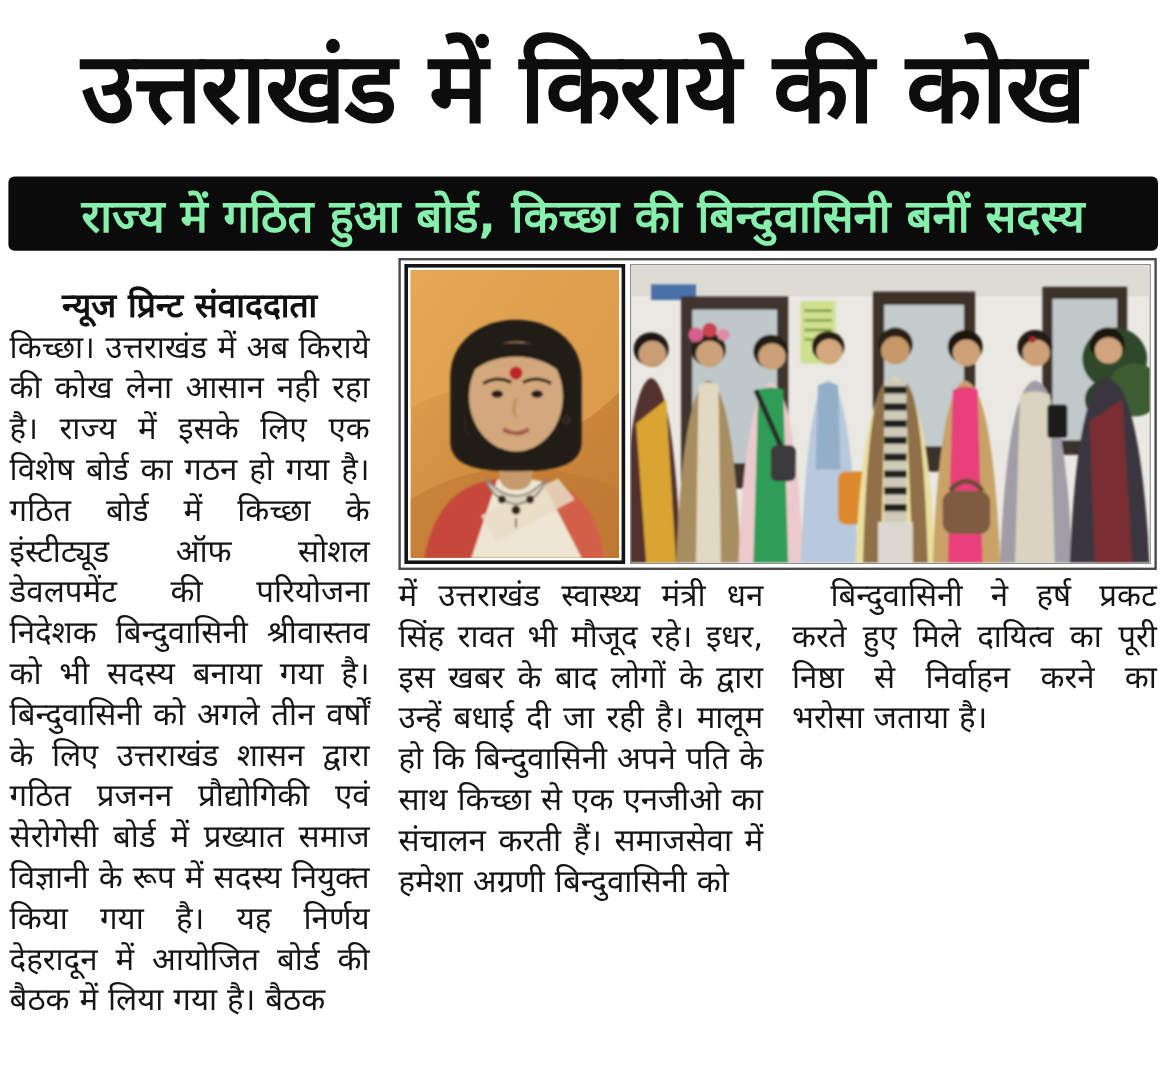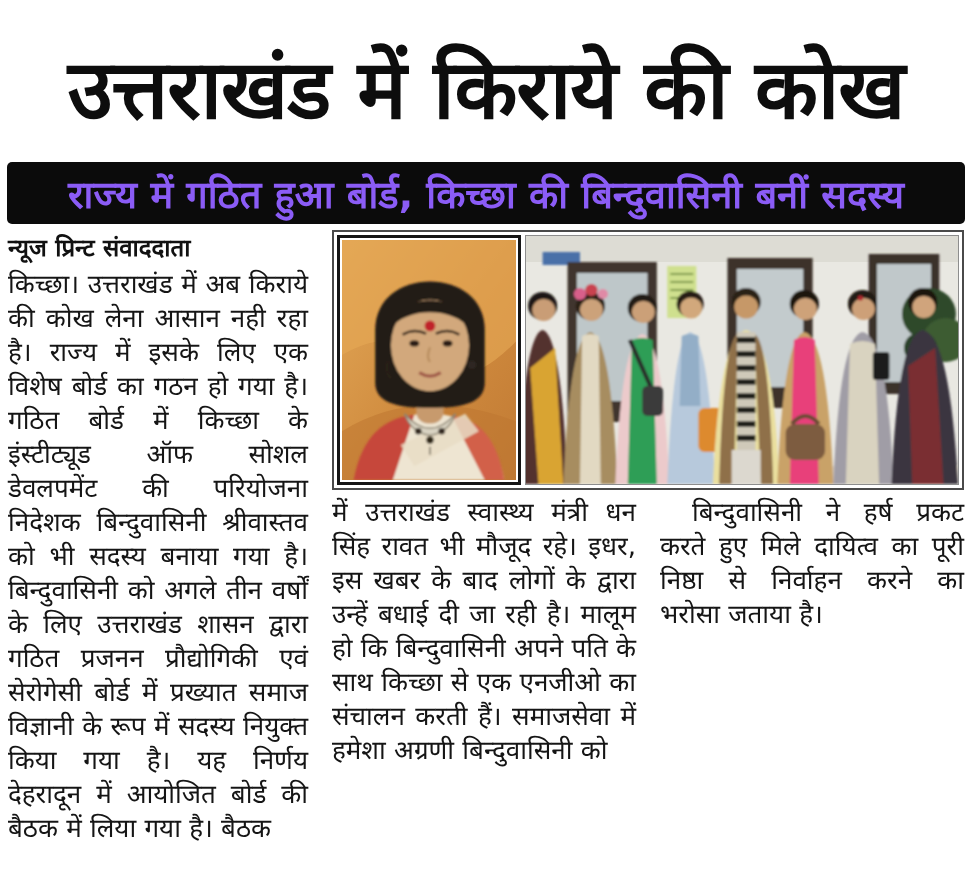--- a/index.html
+++ b/index.html
@@ -4,38 +4,38 @@
 <style>
   * { margin:0; padding:0; box-sizing:border-box; }
   html,body { background:#9a9a9a; }
   .page {
     width:972px; height:891px; margin:0 auto;
     background:#ffffff; color:#111;
     font-family:"DejaVu Sans", sans-serif;
     overflow:hidden; position:relative;
   }
   
-  .headline { text-align:center; padding-top:29px; color:#0d0d0d; }
+  .headline { text-align:center; padding-top:14px; color:#0d0d0d; }
   .headline .hl-line {
     font-size:82px; font-weight:900; line-height:121px;
     letter-spacing:-1px; white-space:nowrap;
   }
   
   .subbar {
     margin:12px 7px 0 7px; height:62px; border-radius:5px;
     background:#0b0b0b; display:flex; align-items:center; justify-content:center;
     overflow:hidden;
   }
   .subbar span {
-    color:#8b5cf6; font-size:38px; font-weight:700; white-space:nowrap;
+    color:#86efac; font-size:38px; font-weight:700; white-space:nowrap;
   }
   
   .bodywrap { display:flex; gap:24px; padding:6px 8px 0 8px; }
   .col1 { flex:0 0 300px; width:300px; }
-  .byline { font-size:24px; font-weight:700; line-height:37px; text-align:left; }
+  .byline { font-size:28px; font-weight:700; line-height:37px; text-align:center;margin-top:21px; }
   p.art { font-size:26px; line-height:34px; text-align:justify; text-align-last:left; color:#151515; }
   .lead { font-weight:400; }
   .rightregion { flex:1; min-width:0; }
   
   .photos {
     display:flex; gap:4px; height:260px;
     border:2px solid #4a4a4a; background:#fff; padding:3px;
   }
   figure.portrait {
     flex:0 0 184px; border:3px solid #151515; background:#fff; padding:2px;

